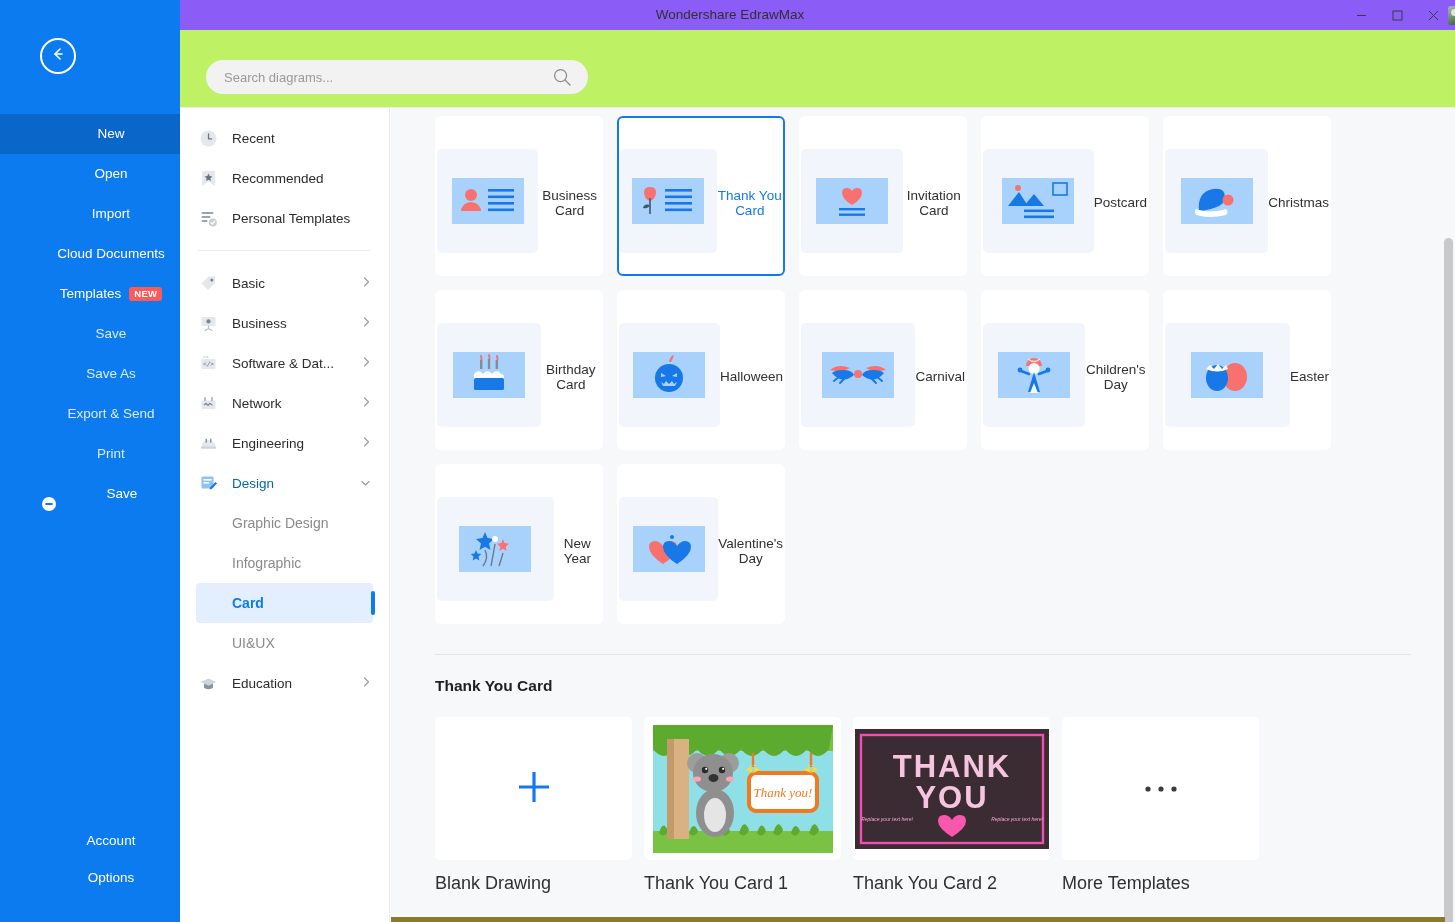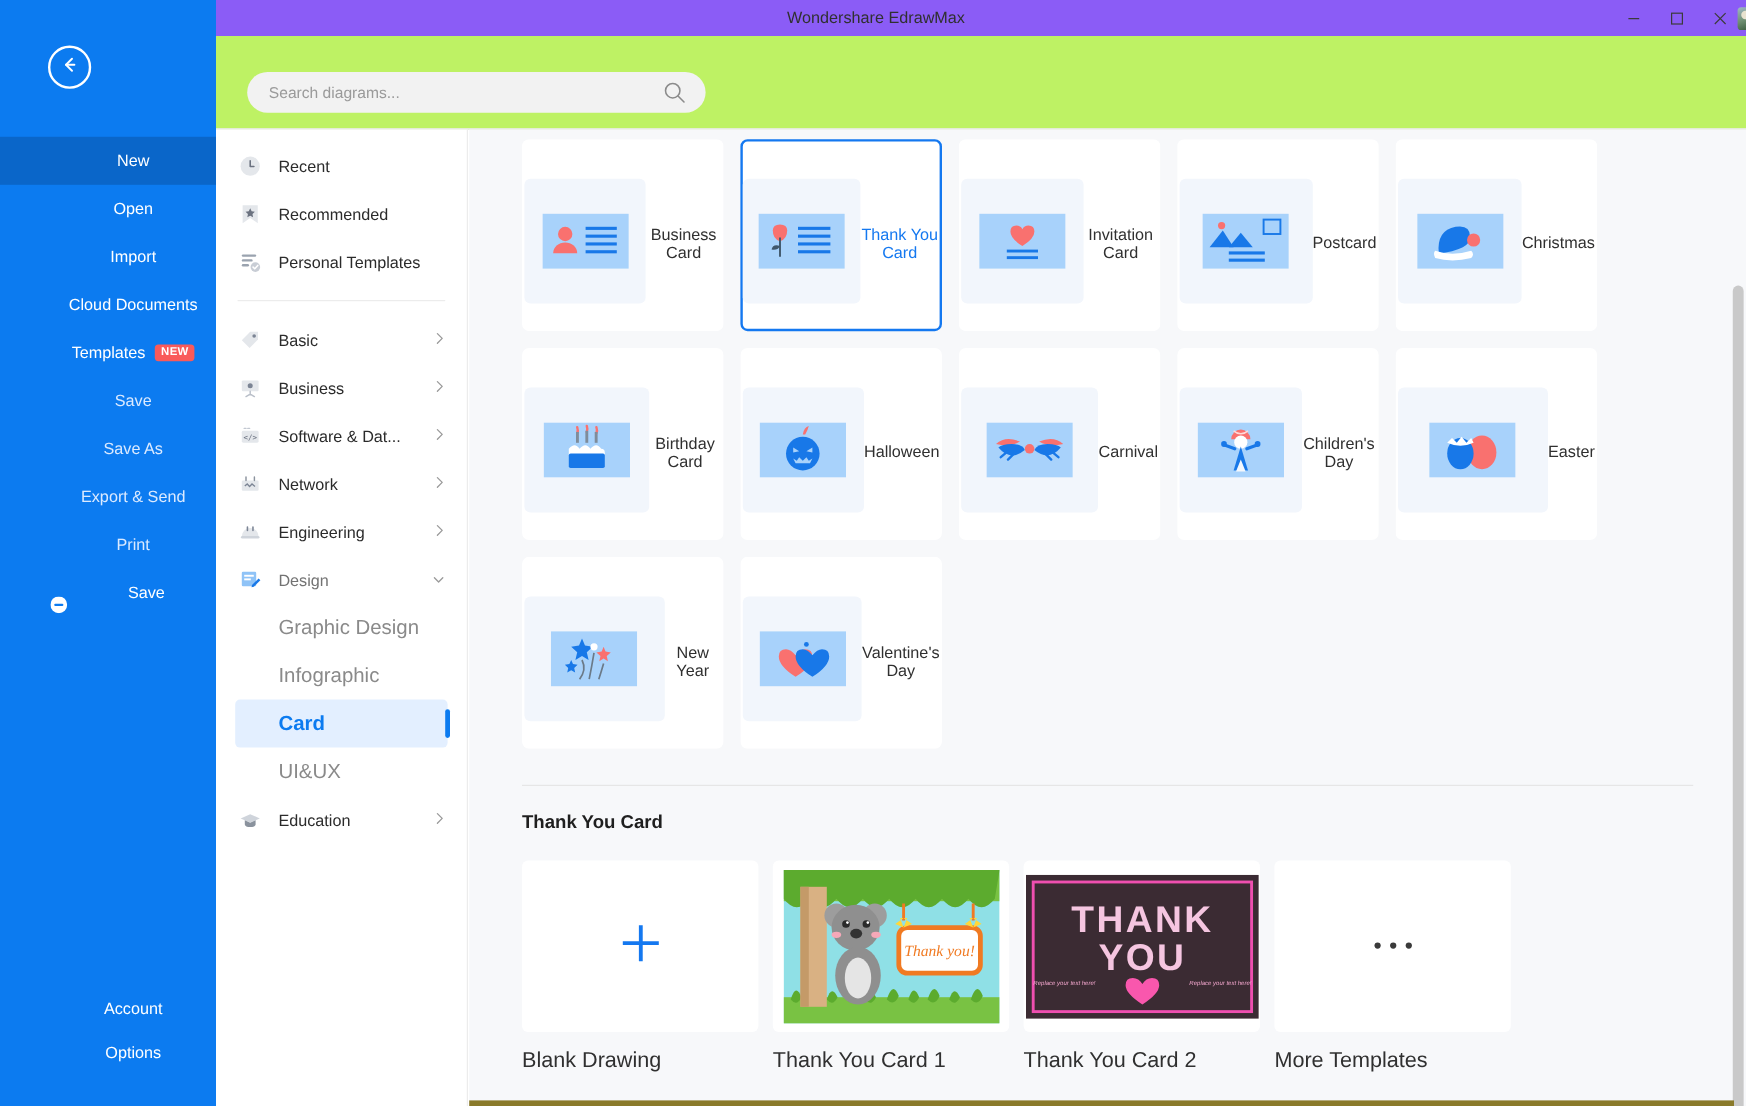--- a/index.html
+++ b/index.html
@@ -120,24 +120,24 @@
   .cat-item .cat-ico {
     width: 20px; height: 20px; margin-right: 14px; flex: 0 0 20px;
     display: flex; align-items: center; justify-content: center;
   }
   .cat-sep {
     height: 1px; background: #ececec; margin: 12px 18px 12px 18px;
   }
   .cat-item .chev {
     position: absolute; right: 18px; top: 50%; transform: translateY(-50%);
   }
-  .cat-item.expanded { color: #737373; }
+  .cat-item.expanded { color: #0369a1; }
   .sub-item {
     height: 40px; display: flex; align-items: center;
-    padding-left: 52px; font-size: 17px; color: #8a8a8a; cursor: default;
+    padding-left: 52px; font-size: 14px; color: #8a8a8a; cursor: default;
     position: relative;
   }
   .sub-item.selected {
     background: #e3efff; color: #0c7bf0; font-weight: bold;
     border-radius: 4px; margin: 0 16px 0 16px; padding-left: 36px;
   }
   .sub-item.selected::after {
     content: ""; position: absolute; right: -2px; top: 8px;
     width: 4px; height: 24px; background: #0c7bf0; border-radius: 2px;
   }

